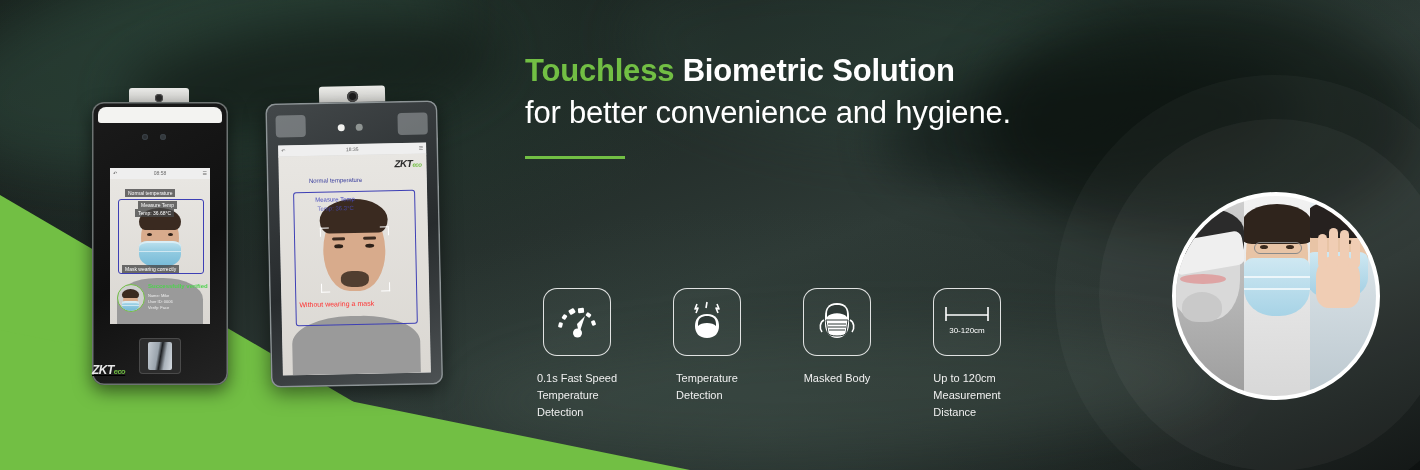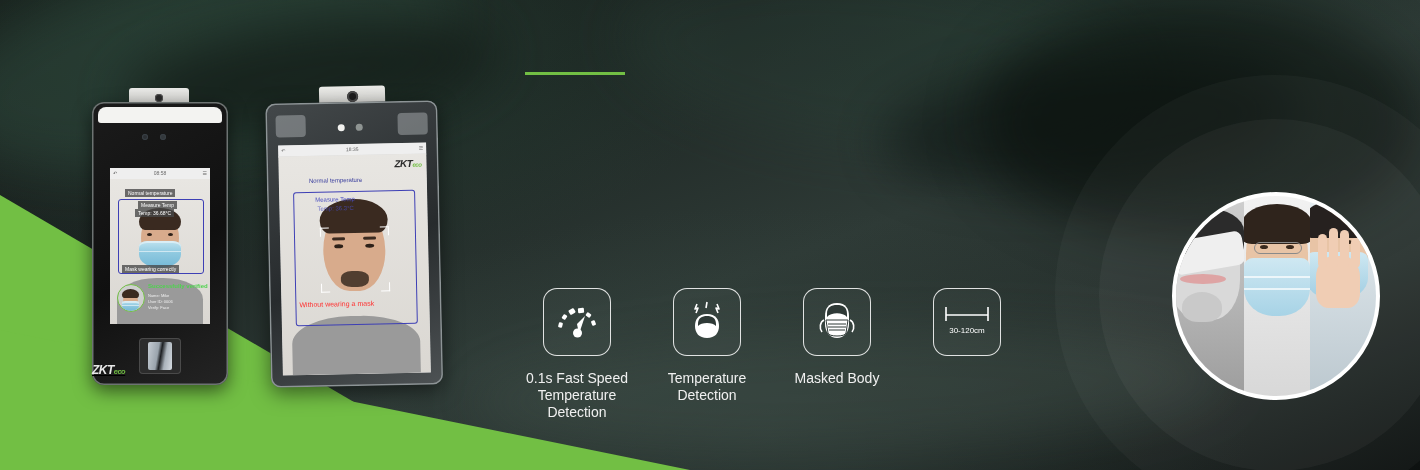--- a/index.html
+++ b/index.html
@@ -124,21 +124,21 @@
   h1 .grn{color:#72bf44;}
   h1 .thin{font-weight:normal;}
   .divider{width:100px;height:3px;background:#72bf44;margin:22px 0 0 0;}
   .sub{margin-top:25px;font-size:21px;line-height:30px;color:#f2f2f2;font-weight:normal;}
 
   
   .features{position:absolute;left:512px;top:288px;display:flex;gap:0;}
   .feat{width:130px;display:flex;flex-direction:column;align-items:center;}
   .fbox{width:66px;height:66px;border-radius:14px;border:1.5px solid rgba(255,255,255,.85);
         display:flex;align-items:center;justify-content:center;background:rgba(255,255,255,.03);}
-  .flabel{margin-top:14px;text-align:center;font-size:14px;line-height:17px;color:#f0f0f0;}
+  .flabel{margin-top:14px;text-align:left;font-size:11px;line-height:17px;color:#f0f0f0;}
 
   
   .circle{
     position:absolute;left:1172px;top:192px;width:200px;height:200px;border-radius:50%;
     border:4px solid #fff;overflow:hidden;display:flex;background:#fff;
   }
   .cpanel{height:100%;position:relative;overflow:hidden;}
   .p1{width:34%;background:linear-gradient(#cfcfcf,#9d9d9d);}
   .p2{width:33%;background:linear-gradient(#f2f2f2,#d8d8d8);}
   .p3{width:33%;background:linear-gradient(#e6eef2,#bcc8cf);}
@@ -260,20 +260,24 @@
           <div class="corner c-bl" style="left:40px;top:128px;"></div>
           <div class="corner c-br" style="left:100px;top:128px;"></div>
 
           <div class="nomask" style="left:18px;top:145px;">Without wearing a mask</div>
         </div>
       </div>
     </div>
   </div>
 
   <div class="copy">
+    <h1>
+      <span class="grn">Touchless</span><span> Biometric Solution</span><br>
+      <span class="thin">for better convenience and hygiene.</span>
+    </h1>
     <div class="divider"></div>
   </div>
 
   <div class="features">
 
     <div class="feat">
       <div class="fbox">
         <svg width="44" height="40" viewBox="0 0 44 40">
           <g fill="#fff">
             <rect x="3" y="21" width="5" height="4" rx="1" transform="rotate(-75 5.5 23)"></rect>
@@ -332,20 +336,23 @@
       <div class="fbox">
         <div style="position:relative;width:50px;height:40px;">
           <svg width="50" height="22" viewBox="0 0 50 22" style="position:absolute;left:0;top:2px;">
             <line x1="4" y1="3" x2="4" y2="17" stroke="#fff" stroke-width="1.6"></line>
             <line x1="46" y1="3" x2="46" y2="17" stroke="#fff" stroke-width="1.6"></line>
             <line x1="4" y1="11" x2="46" y2="11" stroke="#fff" stroke-width="1.6"></line>
           </svg>
           <div style="position:absolute;left:0;top:24px;width:50px;text-align:center;font-size:8px;color:#fff;">30-120cm</div>
         </div>
       </div>
+      <div class="flabel" style="white-space:pre-line;">Up to 120cm
+Measurement
+Distance</div>
     </div>
 
   </div>
 
   <div class="circle">
     <div class="cpanel p1">
       <div style="position:absolute;left:-6px;top:24px;width:70px;height:100px;border-radius:44% 44% 40% 40%;background:#d9d9d9;"></div>
       <div style="position:absolute;left:-10px;top:12px;width:78px;height:46px;border-radius:50% 50% 12% 12%;background:#2b2b2b;"></div>
       <div style="position:absolute;left:-4px;top:40px;width:72px;height:34px;border-radius:8px;background:#efefef;transform:rotate(-10deg);"></div>
       <div style="position:absolute;left:4px;top:78px;width:46px;height:10px;border-radius:50%;background:rgba(225,120,120,.55);"></div>

